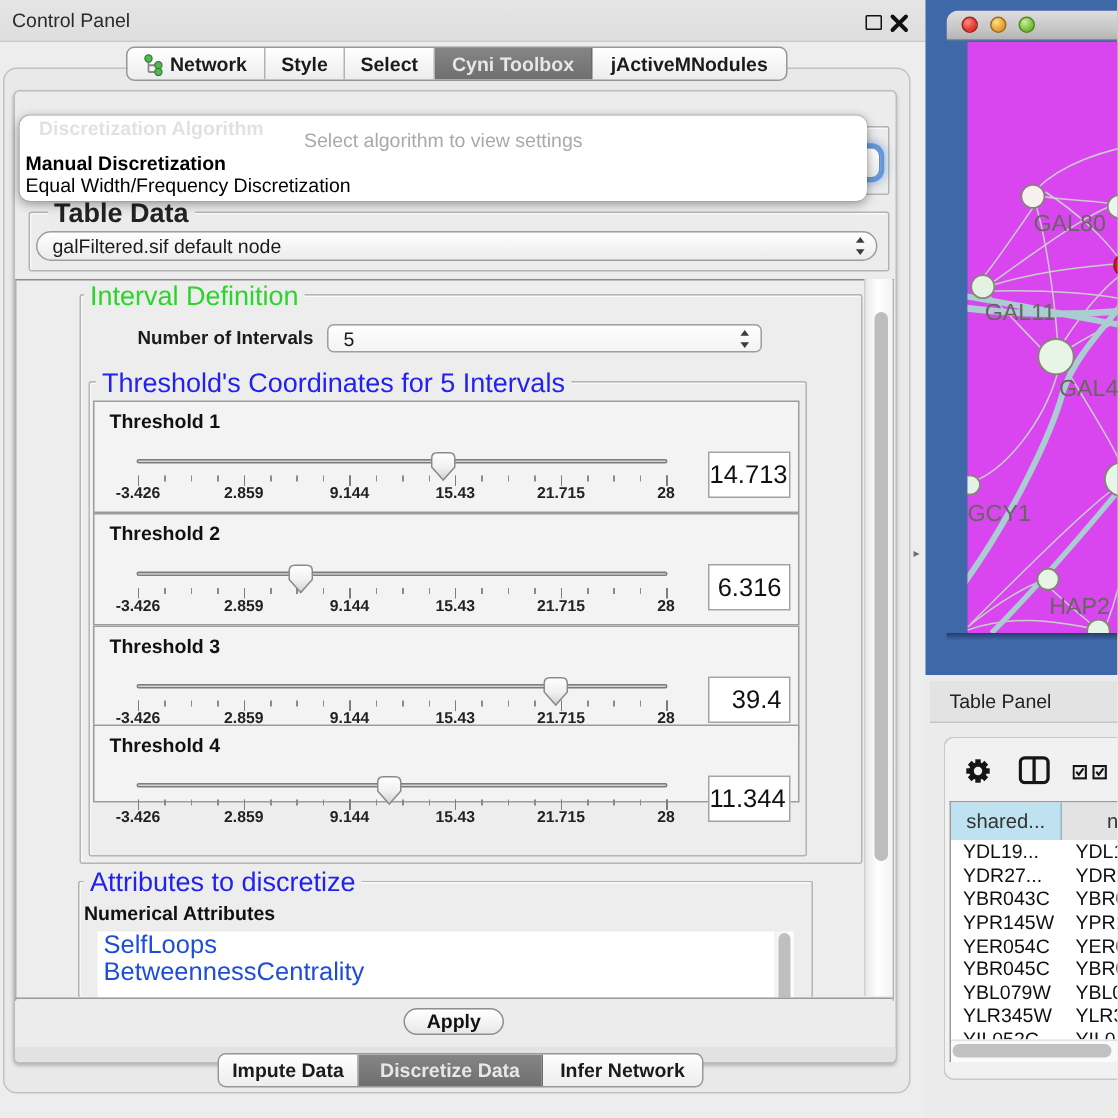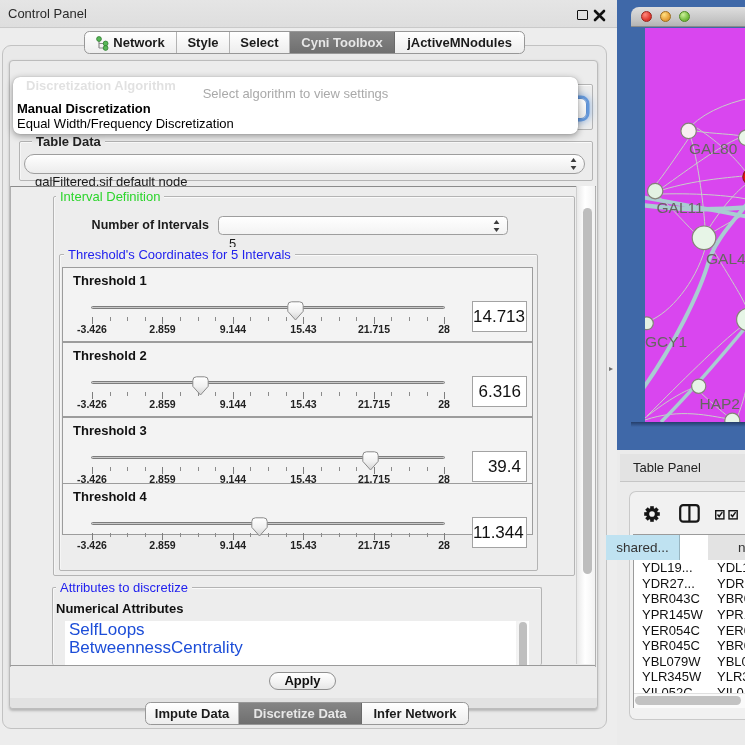--- a/index.html
+++ b/index.html
@@ -24,25 +24,25 @@
   
   #toptabs { left:84px; top:31px; height:23px; display:flex;
     border:1px solid #979797; border-radius:5.5px; overflow:hidden;
     background:linear-gradient(#ffffff,#ededed); font-size:13px; font-weight:700; }
   .seg { display:flex; align-items:center; justify-content:center; border-right:1px solid #b3b3b3; color:#1b1b1b; }
   .seg:last-child { border-right:none; }
   .seg.dark { background:linear-gradient(#858585,#6f6f6f); color:#e7e7e7; border-right-color:#6a6a6a; }
 
   
   .group { position:absolute; border:1px solid #b4b4b4; border-radius:2px; box-shadow:inset 0 1px 0 #fafafa, inset 1px 0 0 #f6f6f6; }
-  .gtitle { position:absolute; top:-8px; font-size:13px; line-height:16px; background:#ebebeb; padding:0 4px; white-space:nowrap; }
+  .gtitle { position:absolute; top:-8px; font-size:18px; line-height:16px; background:#ebebeb; padding:0 4px; white-space:nowrap; }
 
   
   .pill { position:absolute; background:linear-gradient(#ffffff,#f6f6f6 45%,#ececec); border:1px solid #9e9e9e; border-radius:10px; font-size:13px; }
-  .pill .txt { position:absolute; left:10px; top:50%; transform:translateY(-50%); white-space:nowrap;margin-top:17px; }
+  .pill .txt { position:absolute; left:10px; top:50%; transform:translateY(-50%); white-space:nowrap; }
   .updown { position:absolute; right:7px; top:50%; transform:translateY(-50%); width:7px; height:13px; }
 
   
   #viewport { left:9.5px; top:185.5px; width:586px; height:481px; background:#ededed;
     border:1px solid #b0b0b0; border-top:1px solid #8b8b8b; }
   #vscroll { left:576px; top:186px; width:19px; height:478px;
     background:linear-gradient(90deg,#e9e9e9,#ffffff 45%,#f2f2f2); border-left:1px solid #cfcfcf; }
   #vthumb { left:583px; top:208px; width:9px; height:366px; background:#bdbdbd; border-radius:4.5px; }
 
   
@@ -95,21 +95,21 @@
     background:linear-gradient(rgba(10,20,45,0.5),rgba(10,20,45,0)); }
 
   #tablepanelbar { left:620px; top:454px; width:125px; height:28px; background:#e3e3e3;
     border-bottom:1px solid #c6c6c6;
     font-size:13px; color:#222; line-height:27px; padding-left:13px; }
   #rb-bg { left:617px; top:450px; width:128px; height:295px; background:#ebebeb; }
 
   #tablewin { left:629px; top:491px; width:116px; height:229px; background:#f1f1f1;
     border:1px solid #c9c9c9; border-radius:7px 0 0 7px; border-right:none; }
   #tviewport { left:633px; top:534px; width:112px; height:174px; border:1px solid #9b9b9b; border-right:none; background:#ffffff; overflow:hidden; }
-  #thead1 { left:606px; top:535px; width:74px; height:25px; background:#bfe2f1; border-right:1px solid #98b4c0;
+  #thead1 { left:634px; top:535px; width:74px; height:25px; background:#bfe2f1; border-right:1px solid #98b4c0;
     font-size:13.5px; color:#333; text-align:center; line-height:25px; }
   #thead2 { left:708px; top:535px; width:37px; height:25px; background:#e3e3e3; font-size:13.5px; color:#333; line-height:25px; padding-left:30px; }
   #theadline { left:634px; top:560px; width:111px; height:1px; background:#a2a2a2; }
   #tbody { left:634px; top:560px; width:111px; height:133px; background:#fff; overflow:hidden; font-size:13px; color:#101010; }
   .trow { height:15.65px; line-height:15.65px; white-space:nowrap; }
   .trow b1 { display:inline-block; width:83px; padding-left:8px; font-weight:400; }
   #hscroll { left:634px; top:693px; width:111px; height:15px; background:#fafafa; border-top:1px solid #e0e0e0; }
   #hthumb { left:634.5px; top:696px; width:106px; height:9px; background:#c2c2c2; border-radius:4.5px; }
 
   #splitarrow { left:609px; top:364px; width:8px; height:9px; font-size:8px; color:#6d6d6d; }

